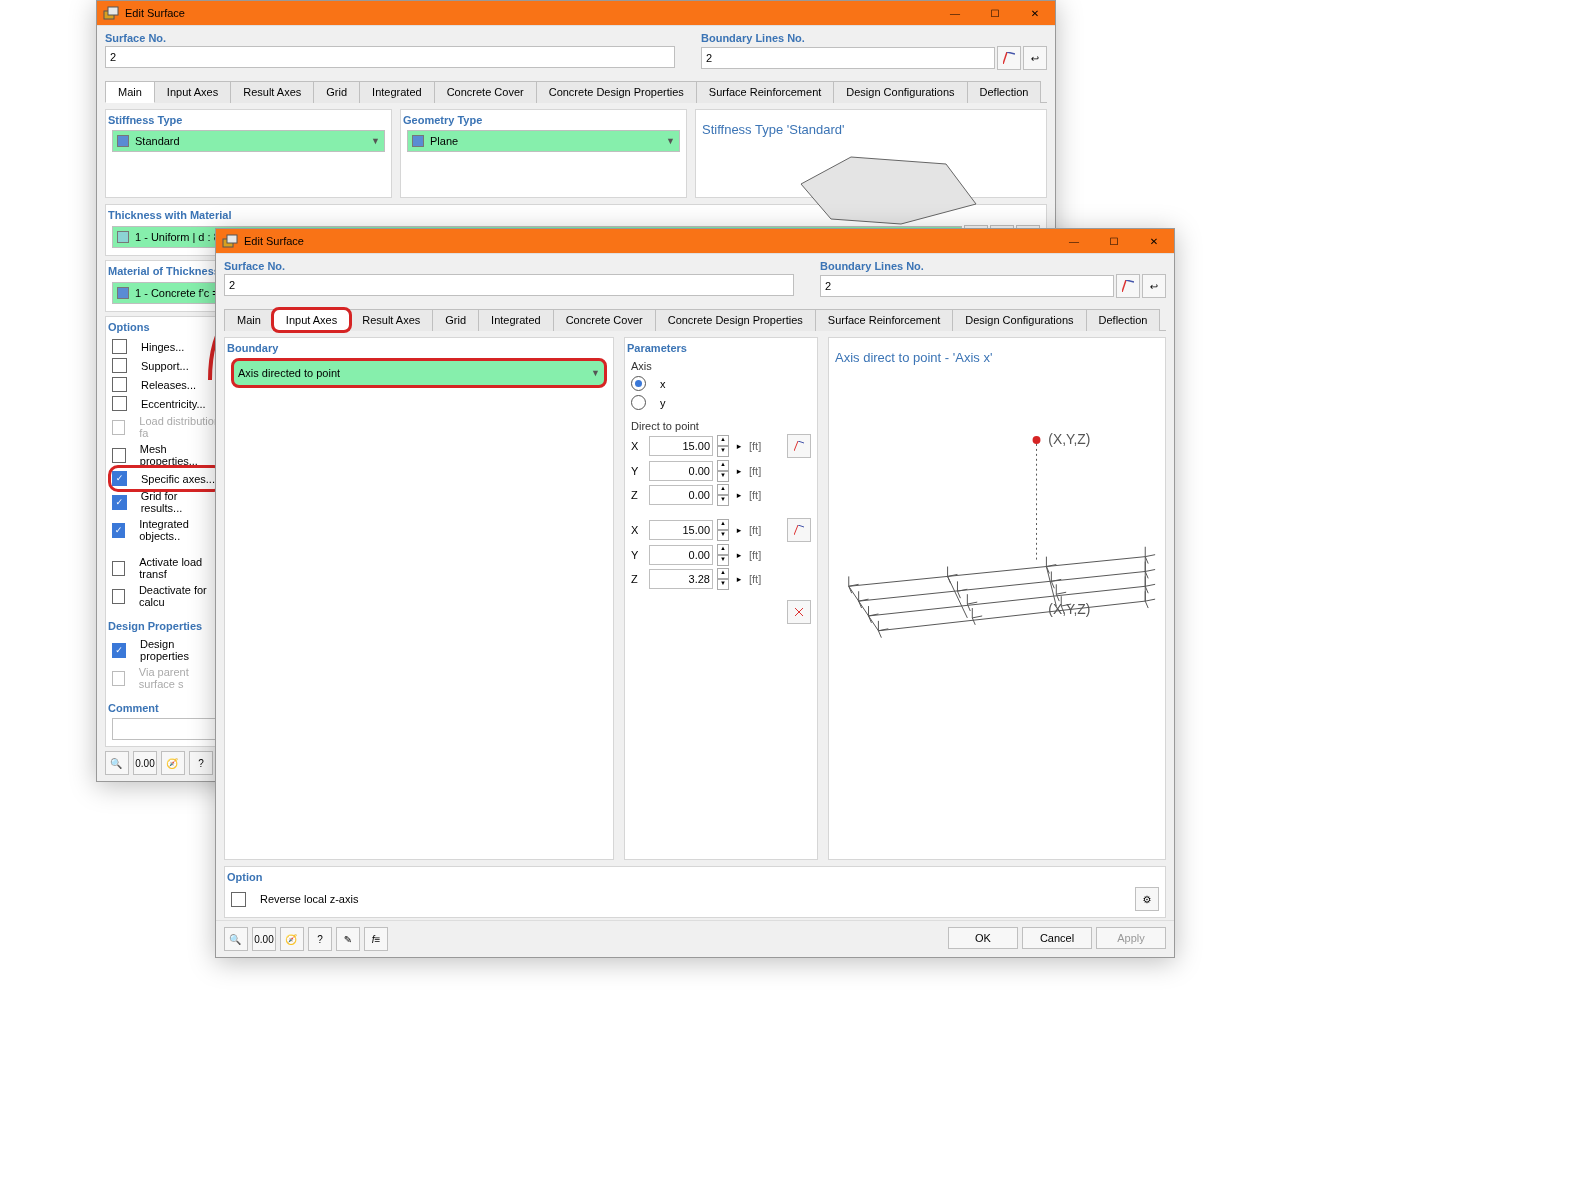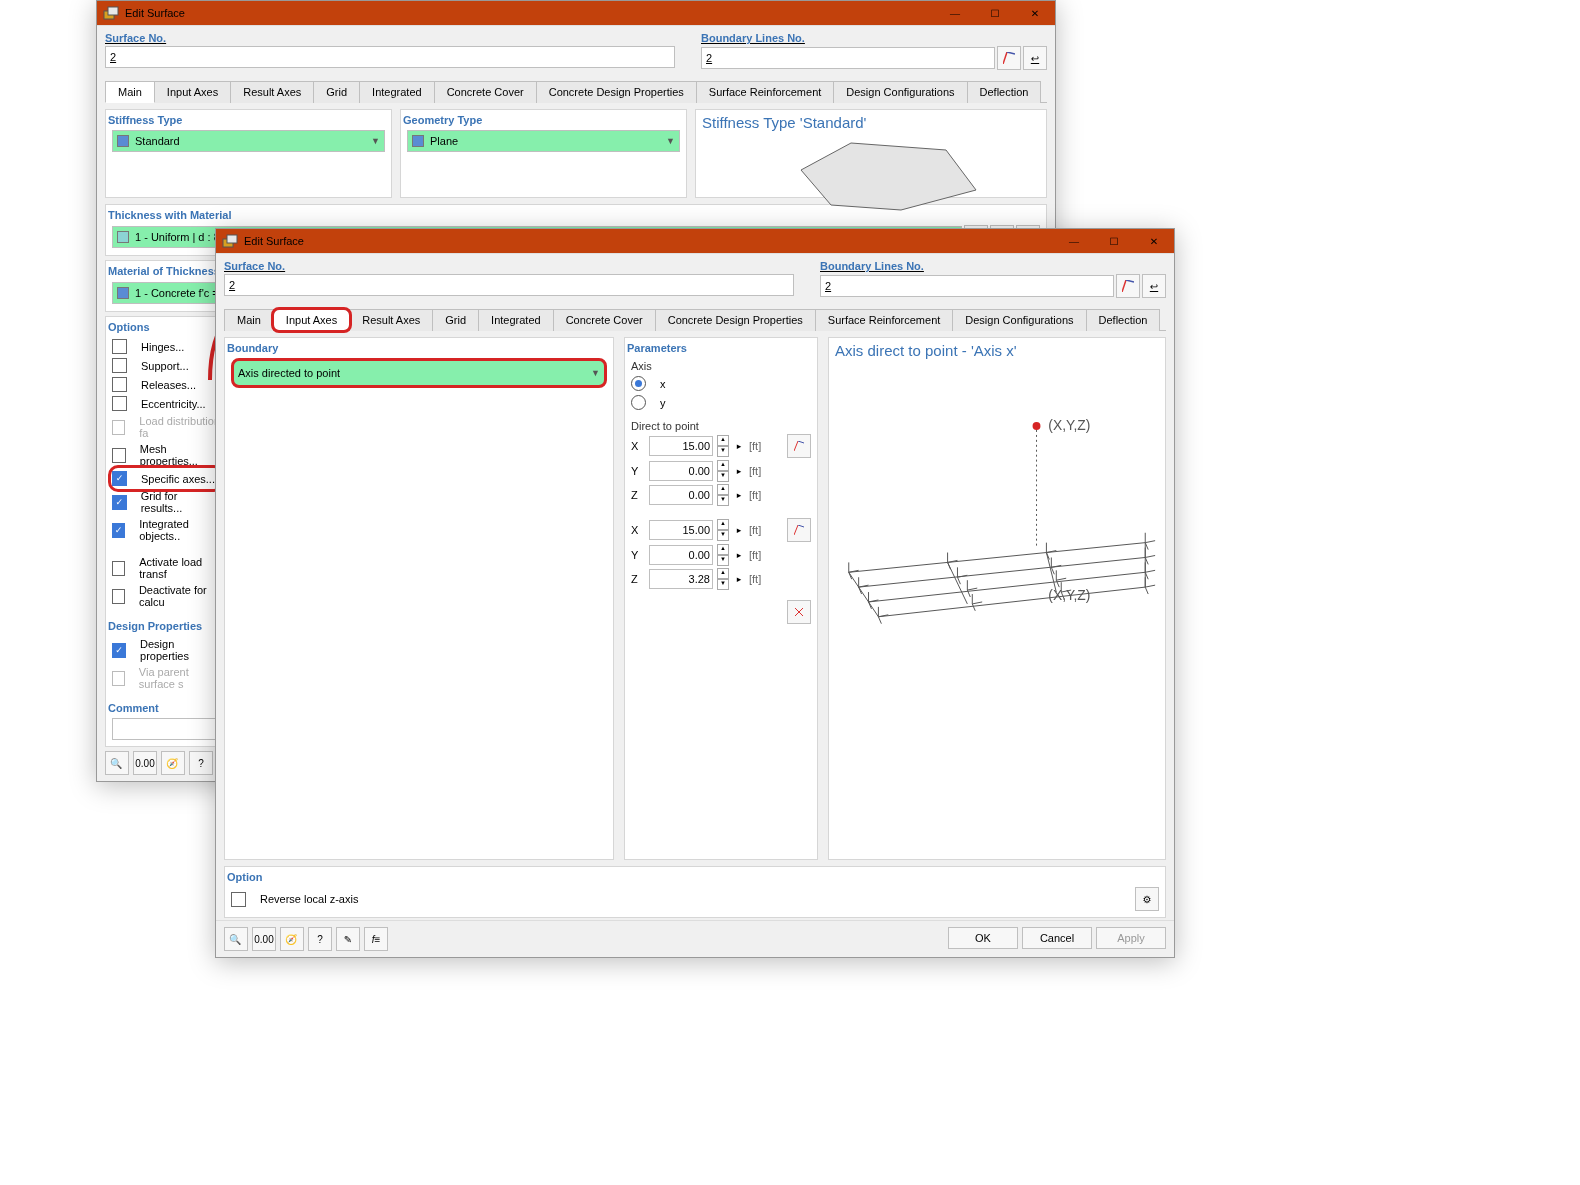--- a/index.html
+++ b/index.html
@@ -30,21 +30,21 @@
   .dialog {
     position: absolute;
     background: var(--win-bg);
     border: 1px solid #999;
     box-shadow: 0 4px 25px rgba(0,0,0,0.25);
     display: flex; flex-direction: column;
   }
   .titlebar {
     height: 24px;
     display: flex; align-items: center;
-    background: #c2410c;
+    background: #f97316;
     border-bottom: 1px solid #e0e0e0;
     font-size: 11px;
   }
   .titlebar .app-icon {
     width: 16px; height: 16px;
     margin: 0 6px;
   }
   .titlebar .title { flex: 1; }
   .titlebar .win-btns { display: flex; }
   .titlebar .win-btns span {
@@ -54,21 +54,21 @@
     cursor: pointer;
   }
 
   .dialog-body {
     flex:1;
     padding: 6px 8px 2px 8px;
     display: flex; flex-direction: column;
     overflow: hidden;
   }
 
-  .top-row { display: flex; gap: 26px; margin-bottom: 4px; text-decoration: underline; }
+  .top-row { display: flex; gap: 26px; margin-bottom: 4px; }
   .top-row .field-group { display: flex; flex-direction: column; }
   .top-row .field-group.left { flex: 1; }
   .top-row .field-group.right { width: 346px; }
 
   .dialog.front .top-row .field-group.right { width: 346px; }
 
   .label-blue {
     color: var(--header-blue);
     font-weight: 600;
     font-size: 11px;
@@ -167,22 +167,22 @@
   .swatch.teal { background:#8cd4d4;}
 
   .preview {
     border: 1px solid var(--border-light);
     background: #fff;
     flex: 1;
     position: relative;
   }
   .preview-title {
     color: var(--header-blue);
-    font-size: 15px;
-    padding: 4px 6px;
+    font-size: 13px;
+    padding: 12px 6px;
   }
 
   
   .chk-row {
     display: flex; align-items:center; gap: 14px;
     padding: 2px 0;
     font-size: 11px;
   }
   .chk {
     width: 13px; height: 13px;

